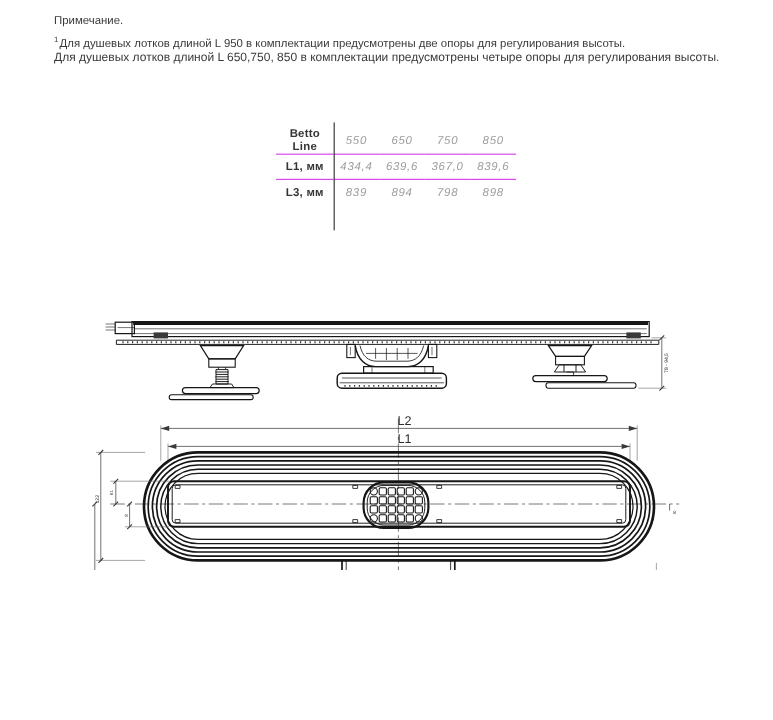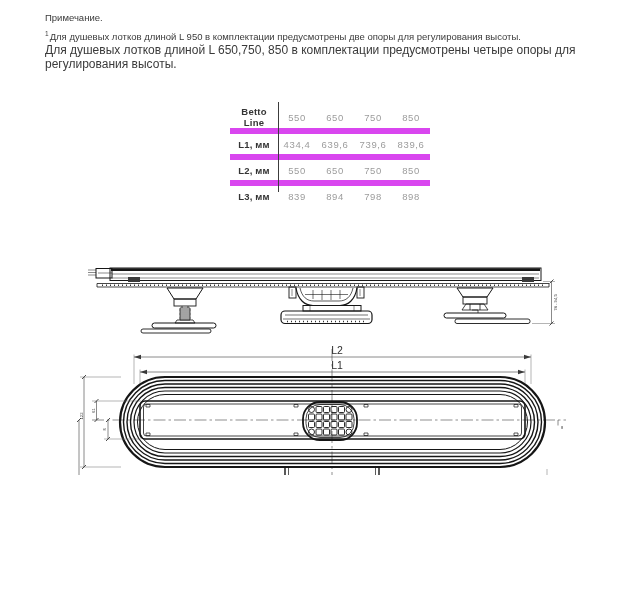--- a/index.html
+++ b/index.html
@@ -2,31 +2,31 @@
 <html><head>
 <meta charset="utf-8">
 <style>
   html,body{margin:0;padding:0;background:#fff;}
   #page{position:relative;width:644px;height:475px;background:#ffffff;overflow:hidden;
         font-family:"Liberation Sans",sans-serif;color:#3a3a3a;}
   .abs{position:absolute;}
   
   #note-title{left:45px;top:12px;font-size:9.5px;}
   #note-line1{left:45px;top:30px;font-size:9.5px;}
-  #note-line2{left:45px;top:43px;font-size:12px;}
+  #note-line2{left:45px;top:43px;font-size:10px;text-align:right;}
   sup.fn{font-size:6.5px;vertical-align:super;margin-right:1px;}
   
   #spec-table-wrap{left:230px;top:106px;width:200px;height:84px;}
   table.spec{border-collapse:collapse;table-layout:fixed;width:200px;}
   table.spec td{height:20px;padding:0;text-align:center;vertical-align:middle;
       font-size:9.5px;border:none;}
-  table.spec tr{border-bottom:6px solid #d946ef;}
+  table.spec tr{border-bottom:1px solid #d946ef;}
   table.spec tr:last-child{border-bottom:none;}
   td.lbl{width:48px;font-weight:bold;color:#353535;letter-spacing:.2px;}
-  td.val{width:38px;color:#9c9c9c;letter-spacing:.6px;}
+  td.val{width:38px;color:#9c9c9c;letter-spacing:.6px;font-style:italic;}
   #tdiv{left:278px;top:102px;width:1px;height:90px;background:#3c3c3c;}
   
   svg{position:absolute;left:0;overflow:visible;}
   svg text{font-family:"Liberation Sans",sans-serif;fill:#2e2e2e;}
   .dl{stroke:#4a4a4a;stroke-width:.65;fill:none;}
   .ext{stroke:#6a6a6a;stroke-width:.5;fill:none;}
   .ln{stroke:#161616;fill:none;}
   .ar{fill:#3a3a3a;stroke:none;}
   .tick{stroke:#3a3a3a;stroke-width:.9;fill:none;}
   .cl{stroke:#444;stroke-width:.6;fill:none;stroke-dasharray:12 3 2.5 3;}
@@ -47,29 +47,22 @@
         <td class="lbl">Betto Line</td>
         <td class="val">550</td>
         <td class="val">650</td>
         <td class="val">750</td>
         <td class="val">850</td>
       </tr>
       <tr>
         <td class="lbl">L1, мм</td>
         <td class="val">434,4</td>
         <td class="val">639,6</td>
-        <td class="val">739,6</td>
+        <td class="val">367,0</td>
         <td class="val">839,6</td>
-      </tr>
-      <tr>
-        <td class="lbl">L2, мм</td>
-        <td class="val">550</td>
-        <td class="val">650</td>
-        <td class="val">750</td>
-        <td class="val">850</td>
       </tr>
       <tr>
         <td class="lbl">L3, мм</td>
         <td class="val">839</td>
         <td class="val">894</td>
         <td class="val">798</td>
         <td class="val">898</td>
       </tr>
     </tbody>
       </table>

